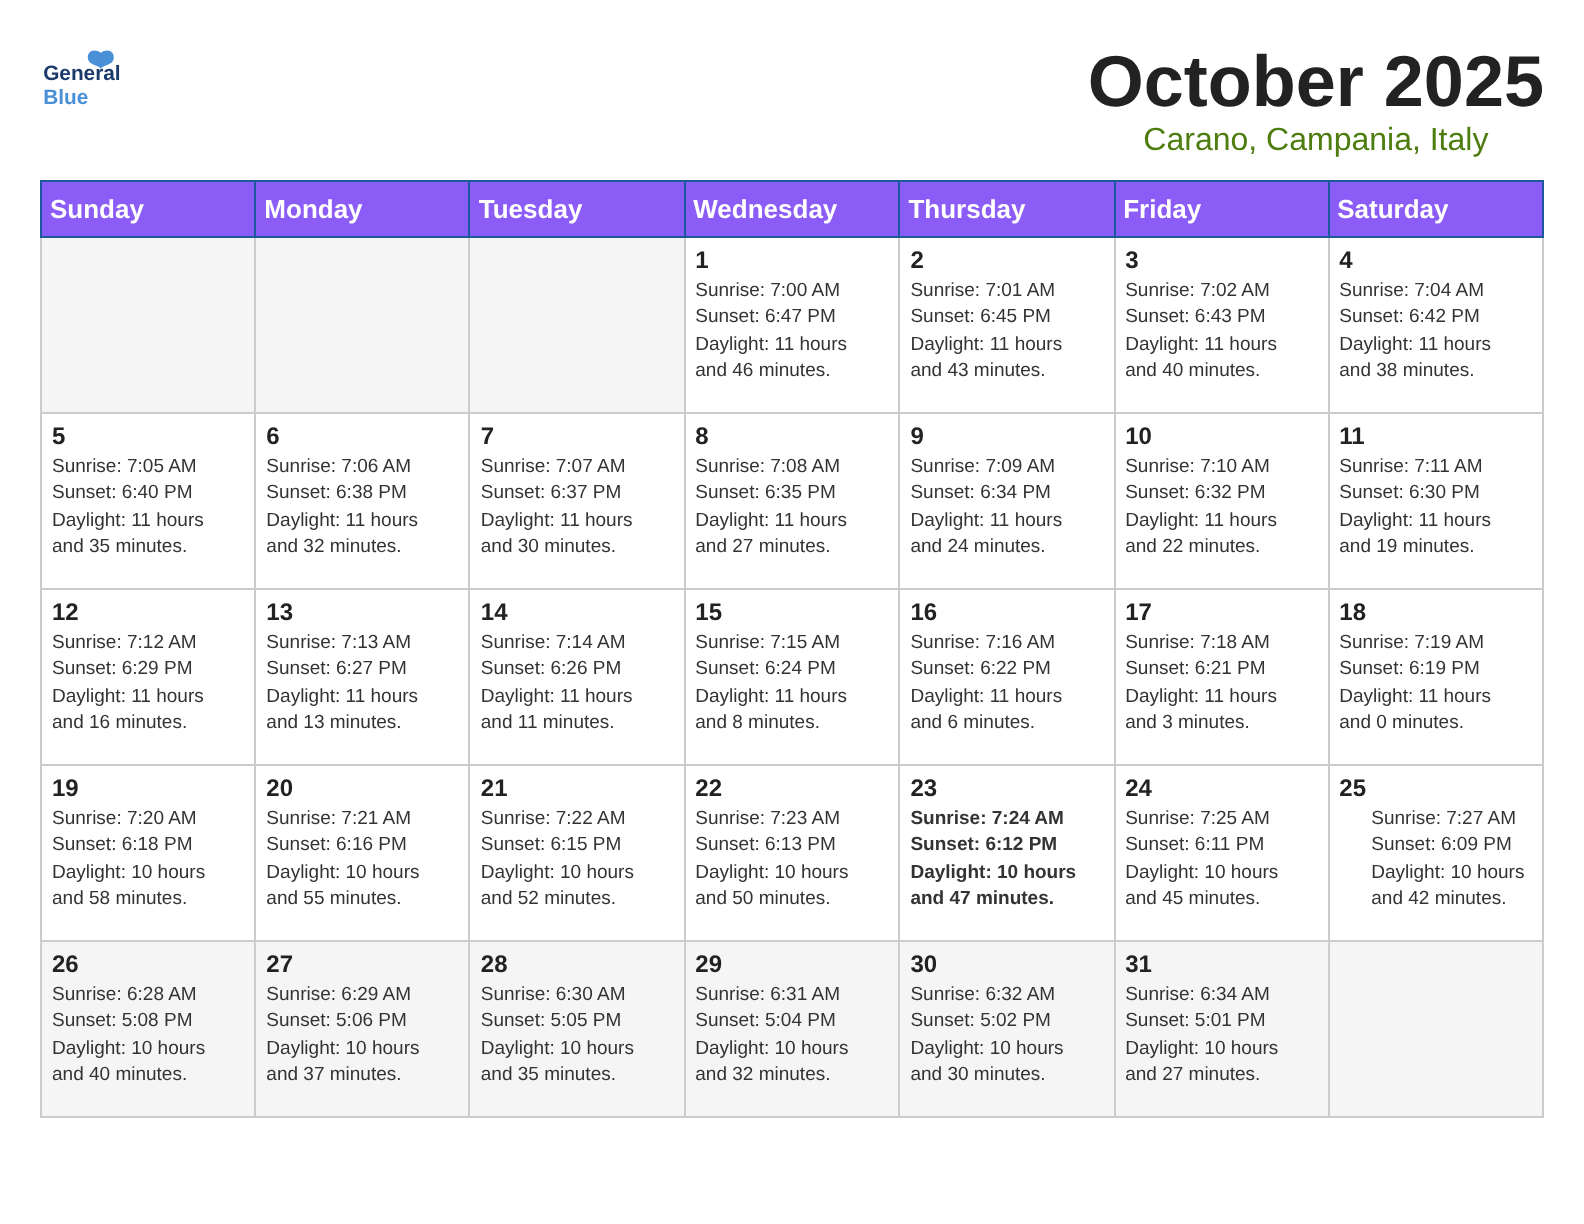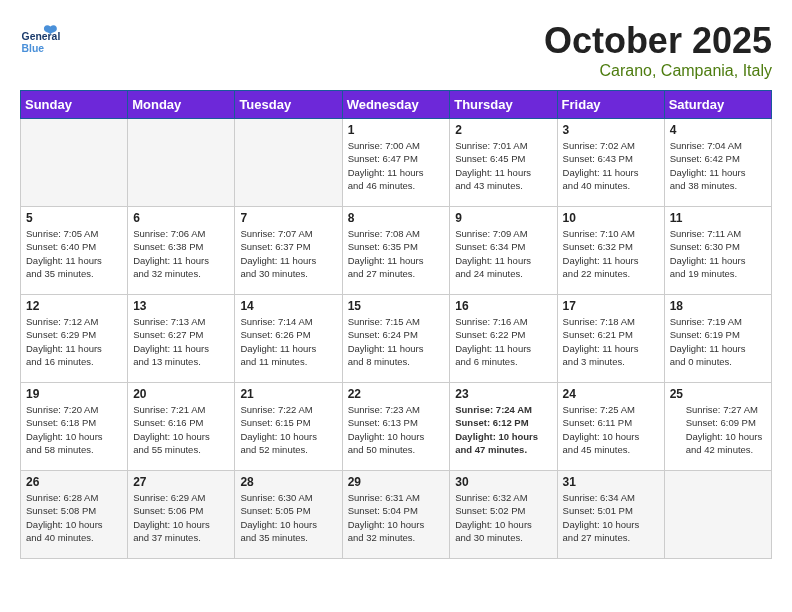--- a/index.html
+++ b/index.html
@@ -10,39 +10,39 @@
       min-height: 612px;
       padding: 20px;
     }
     .header-section {
       display: flex;
       justify-content: space-between;
       align-items: flex-start;
       margin-bottom: 10px;
     }
     .title-section {
-      text-align: right;
+      text-align: center;
       margin-left: 20px;
     }
     .month-title {
       font-size: 36px;
       font-weight: bold;
       color: #222;
     }
     .location-title {
       font-size: 16px;
       color: #4d7c0f;
     }
     .calendar {
       width: 100%;
       border-collapse: collapse;
       border: 1px solid #ccc;
     }
     .calendar th {
-      background-color: #6d28d9;
+      background-color: #8b5cf6;
       color: #fff;
       font-size: 13px;
       font-weight: bold;
       padding: 6px 4px;
       text-align: left;
       border: 1px solid #1a5a9a;
     }
     .calendar td {
       vertical-align: top;
       padding: 4px 5px;

